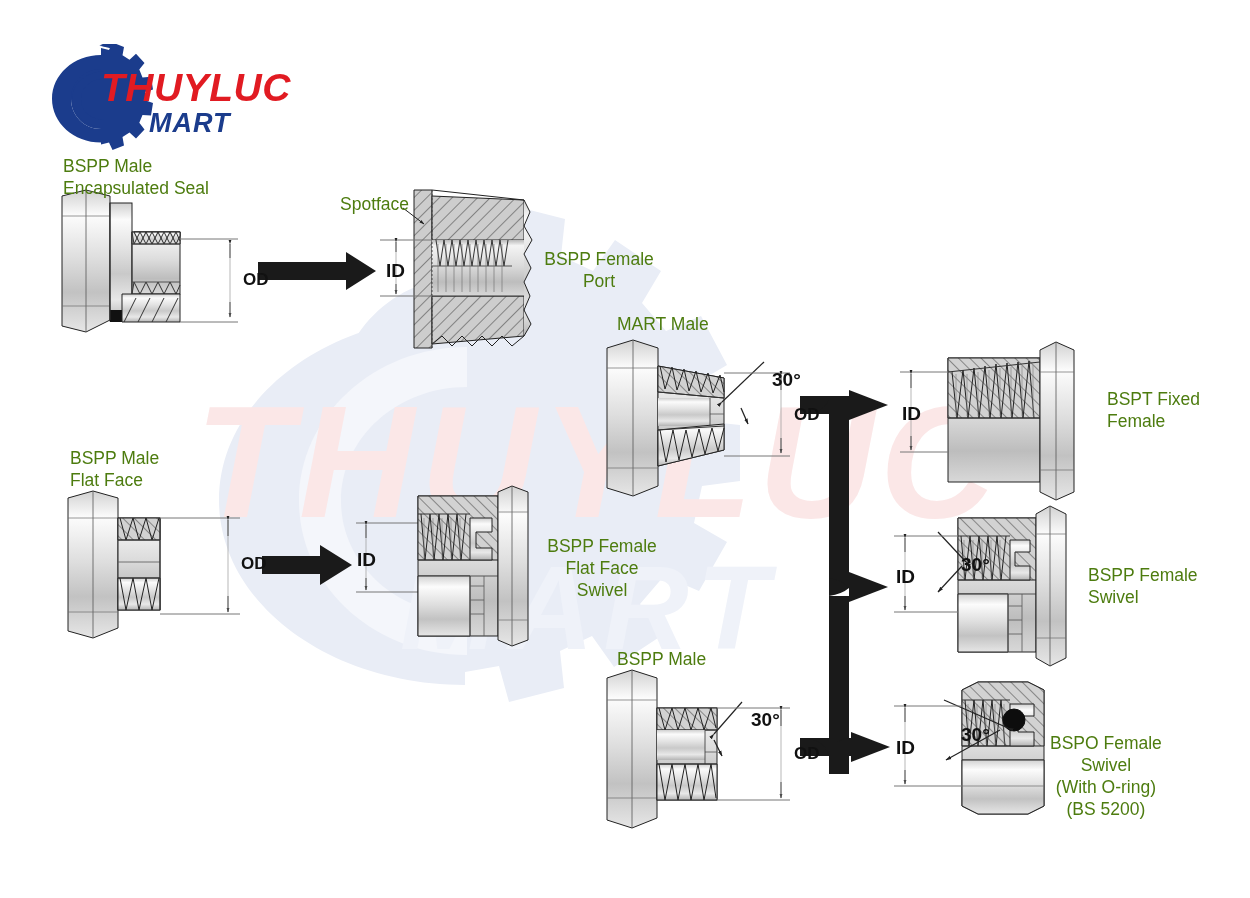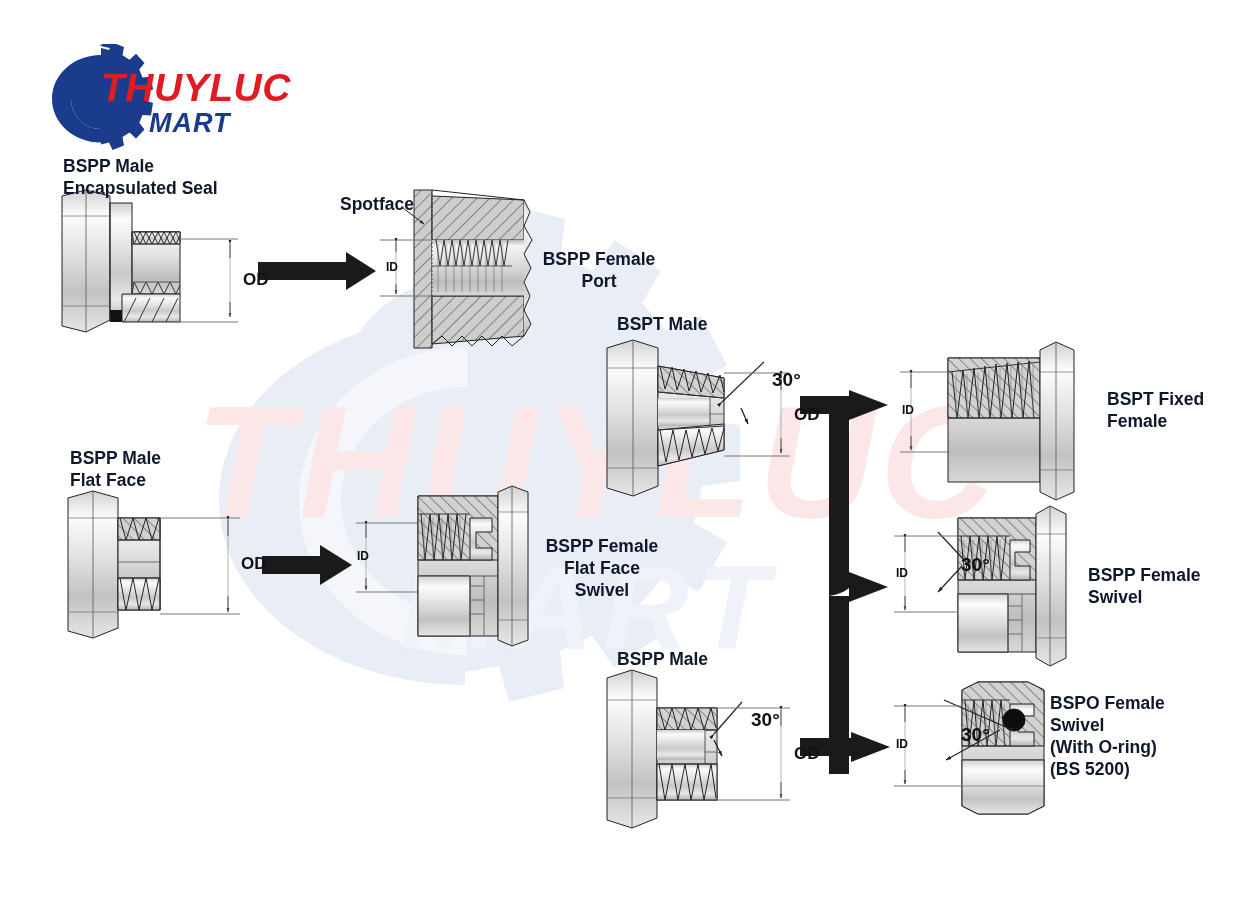--- a/index.html
+++ b/index.html
@@ -1,21 +1,21 @@
 <!DOCTYPE html>
 <html><head>
 <meta charset="utf-8">
 <style>
   html,body{margin:0;padding:0;background:#fff;}
   body{width:1250px;height:898px;position:relative;overflow:hidden;
        font-family:"Liberation Sans","DejaVu Sans",sans-serif;color:#111;}
   #stage{position:absolute;left:0;top:0;width:1250px;height:898px;}
-  .lbl{position:absolute;font-size:17.5px;line-height:22px;color:#0f172a;white-space:pre;font-weight:700;}
+  .lbl{position:absolute;font-size:17.5px;line-height:22px;color:#4d7c0f;white-space:pre;font-weight:400;}
   .lbl.ctr{text-align:center;}
-  .dim{position:absolute;font-size:12px;font-weight:700;color:#111;}
+  .dim{position:absolute;font-size:19px;font-weight:700;color:#111;}
   .dim.big{font-size:17px;margin-left:32px;}
   svg{display:block;}
   .wm{position:absolute;pointer-events:none;}
   #logo{position:absolute;left:46px;top:42px;width:270px;height:112px;}
 </style>
 </head>
 <body>
 
 <div id="stage">
 
@@ -486,32 +486,32 @@
       <line x1="905" y1="770" x2="905" y2="784" stroke="#333" stroke-width="1" marker-end="url(#arS)"></line>
       <line x1="905" y1="708" x2="905" y2="784" stroke="#999" stroke-width="0.7"></line>
     </g>
   </svg>
 
   <div class="lbl" style="left:63px;top:155px;">BSPP Male
 Encapsulated Seal</div>
   <div class="lbl" style="left:340px;top:193px;">Spotface</div>
   <div class="lbl ctr" style="left:540px;top:248px;width:118px;">BSPP Female
 Port</div>
-  <div class="lbl" style="left:617px;top:313px;">BSPT Male</div>
+  <div class="lbl" style="left:617px;top:313px;">MART Male</div>
   <div class="lbl" style="left:1107px;top:388px;">BSPT Fixed
 Female</div>
   <div class="lbl" style="left:70px;top:447px;">BSPP Male
 Flat Face</div>
   <div class="lbl ctr" style="left:543px;top:535px;width:118px;">BSPP Female
 Flat Face
 Swivel</div>
   <div class="lbl" style="left:1088px;top:564px;">BSPP Female
 Swivel</div>
   <div class="lbl" style="left:617px;top:648px;">BSPP Male</div>
-  <div class="lbl" style="left:1050px;top:692px;">BSPO Female
+  <div class="lbl" style="left:1050px;top:732px;text-align:center;">BSPO Female
 Swivel
 (With O-ring)
 (BS 5200)</div>
 
   <div class="dim big" style="left:211px;top:270px;">OD</div>
   <div class="dim" style="left:386px;top:260px;">ID</div>
   <div class="dim big" style="left:762px;top:405px;">OD</div>
   <div class="dim big" style="left:209px;top:554px;">OD</div>
   <div class="dim" style="left:357px;top:549px;">ID</div>
   <div class="dim big" style="left:762px;top:744px;">OD</div>

